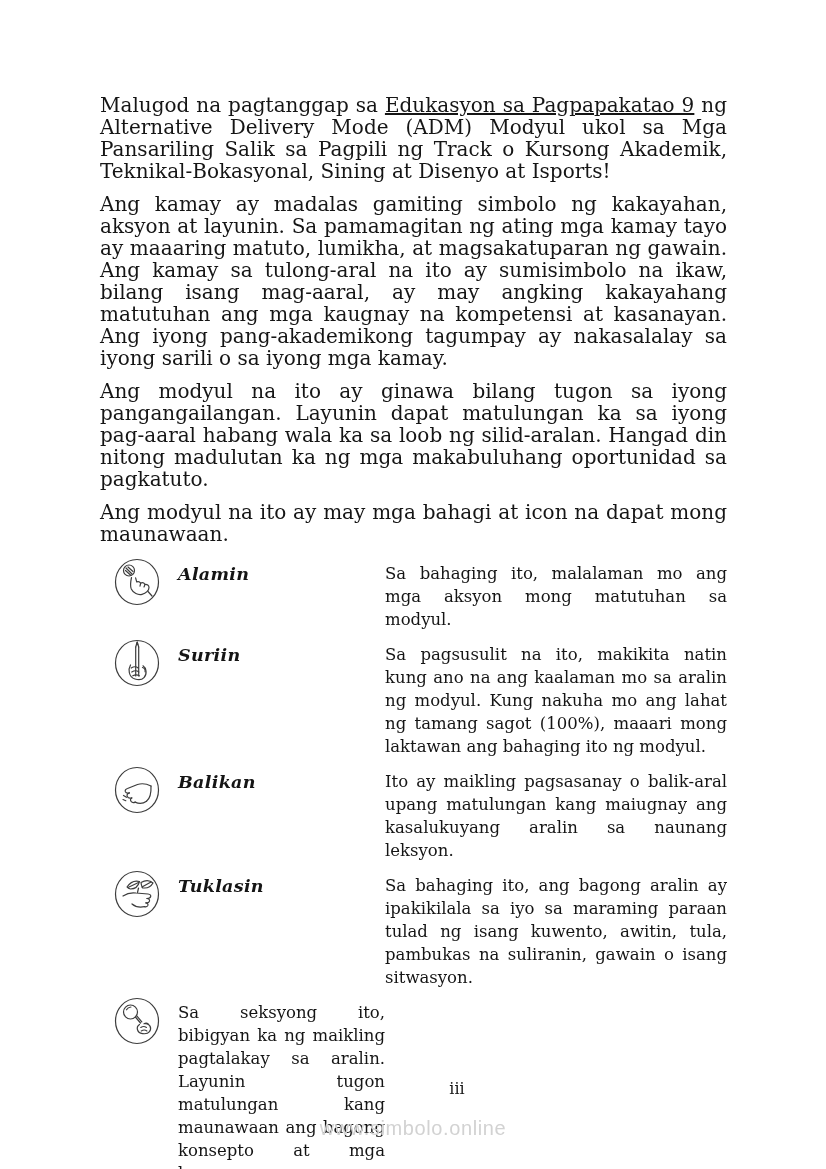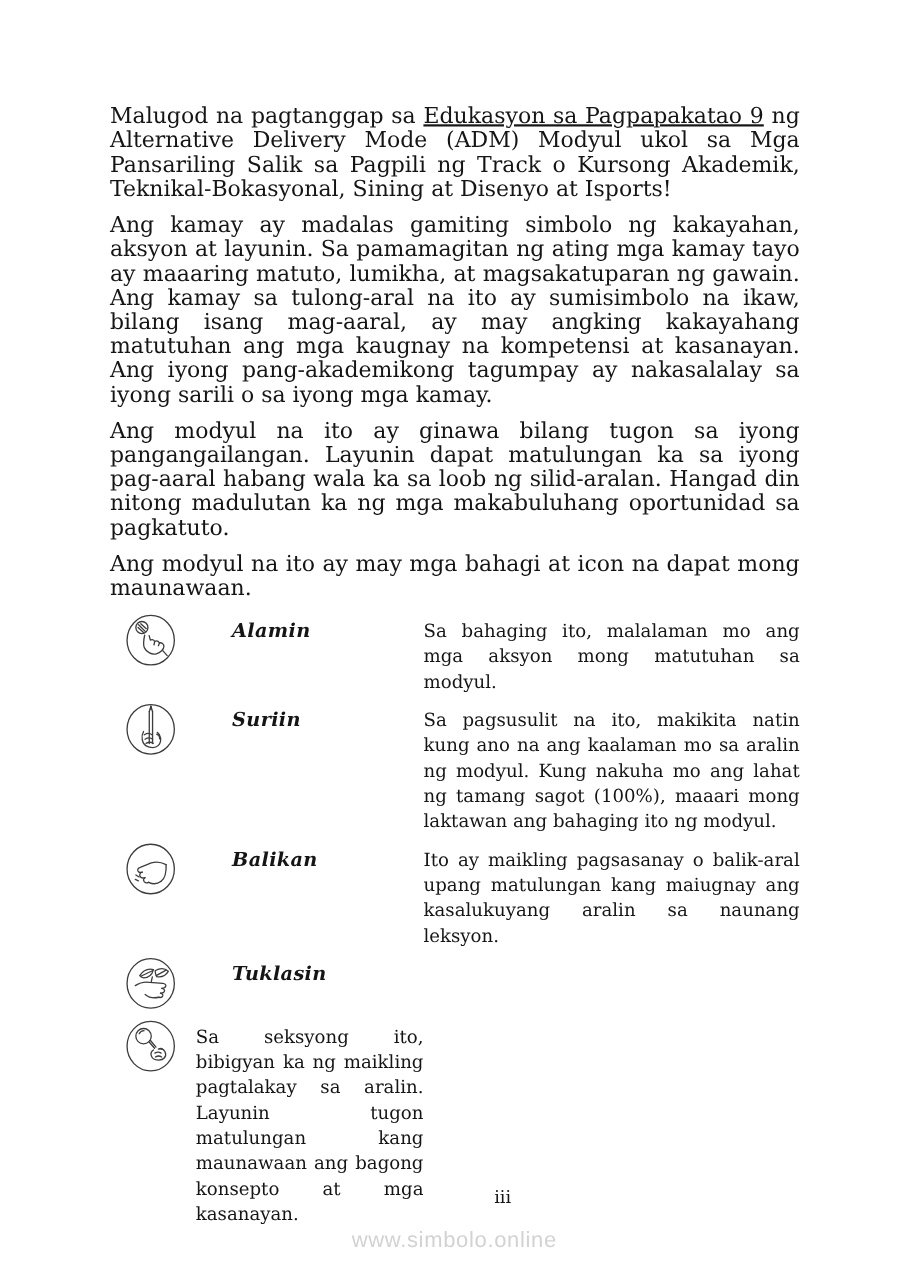--- a/index.html
+++ b/index.html
@@ -39,21 +39,20 @@
   .cell-icon svg { width:48px; height:50px; display:block; }
   .cell-icon svg * {
     fill:none; stroke:#3d3d3d; stroke-width:1.2;
     stroke-linecap:round; stroke-linejoin:round;
   }
   .cell-label {
     font-weight:bold; font-style:italic;
     font-size:17.5px; line-height:23px;
     padding-top:1px;
     letter-spacing:0.3px;
-    margin-left:33px;
   }
   .cell-desc {
     font-size:16.5px; line-height:23px;
     text-align:justify;
   }
   .page-number {
     position:absolute; top:1079px; left:0;
     width:100%; text-align:center;
     font-size:16px;
     padding-left:44px;
@@ -140,20 +139,21 @@
             <path d="M28 13.5 Q35 9.5 40 14 Q36.5 20 29.5 18.8 Q28.2 16.5 28 13.5 Z"></path>
             <path d="M29 18 L38 13"></path>
             <path d="M24.5 23.5 L25.5 19"></path>
             <path d="M10 27 Q16 23 23 24 L35 25 Q38.2 25.5 37.7 27.5 Q37.2 29.5 34 29.5"></path>
             <path d="M34 29.5 q3 0.5 2.5 2.6 q-0.6 2 -3.6 1.7"></path>
             <path d="M32.9 33.8 q2.6 0.7 2 2.6 q-0.7 1.9 -3.4 1.2"></path>
             <path d="M31.5 37.6 q-7.5 1.6 -12.5 -2.6"></path>
           </svg>
         </div>
         <div class="cell-label">Tuklasin</div>
+        <div class="cell-desc">Sa bahaging ito, ang bagong aralin ay ipakikilala sa iyo sa maraming paraan tulad ng isang kuwento, awitin, tula, pambukas na suliranin, gawain o isang sitwasyon.</div>
       </div>
 
       <div class="row">
         <div class="cell-icon">
           <svg viewBox="0 0 48 50">
             <ellipse cx="24" cy="25" rx="21.5" ry="22.5"></ellipse>
             <circle cx="17.5" cy="16" r="7"></circle>
             <path d="M13.5 13.8 q1.4 -2.6 4.4 -2.8"></path>
             <path d="M22.4 21 L27.5 27 M23.8 19.9 L28.8 25.9"></path>
             <path d="M26.5 28.5 q-3 2 -2 5.2 q1 3.4 5 3.9 q5 0.7 7 -2 q2 -2.6 0.5 -5.5 q-1.5 -2.8 -4.6 -2.5"></path>

